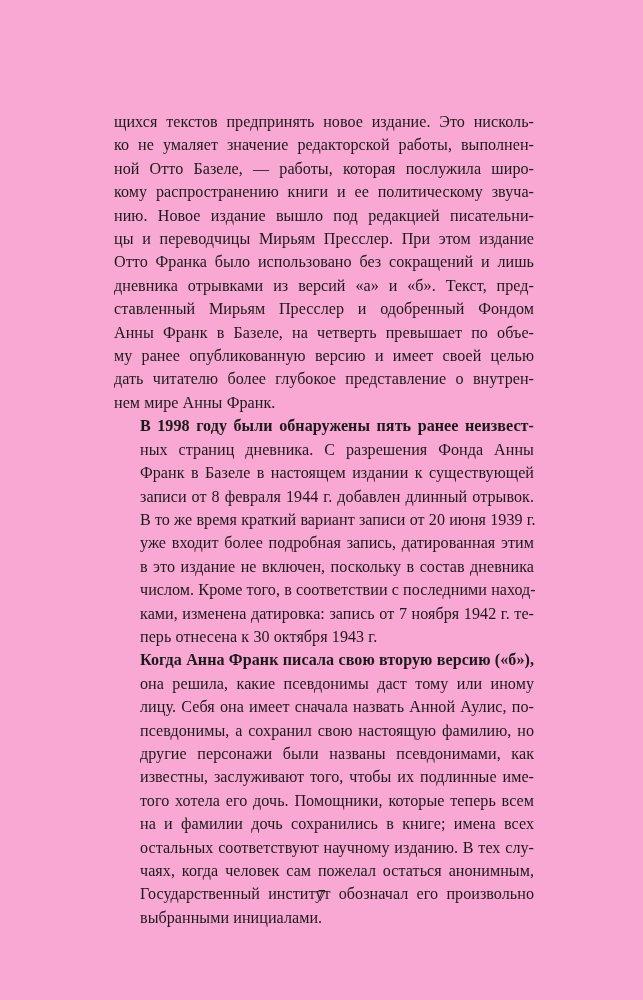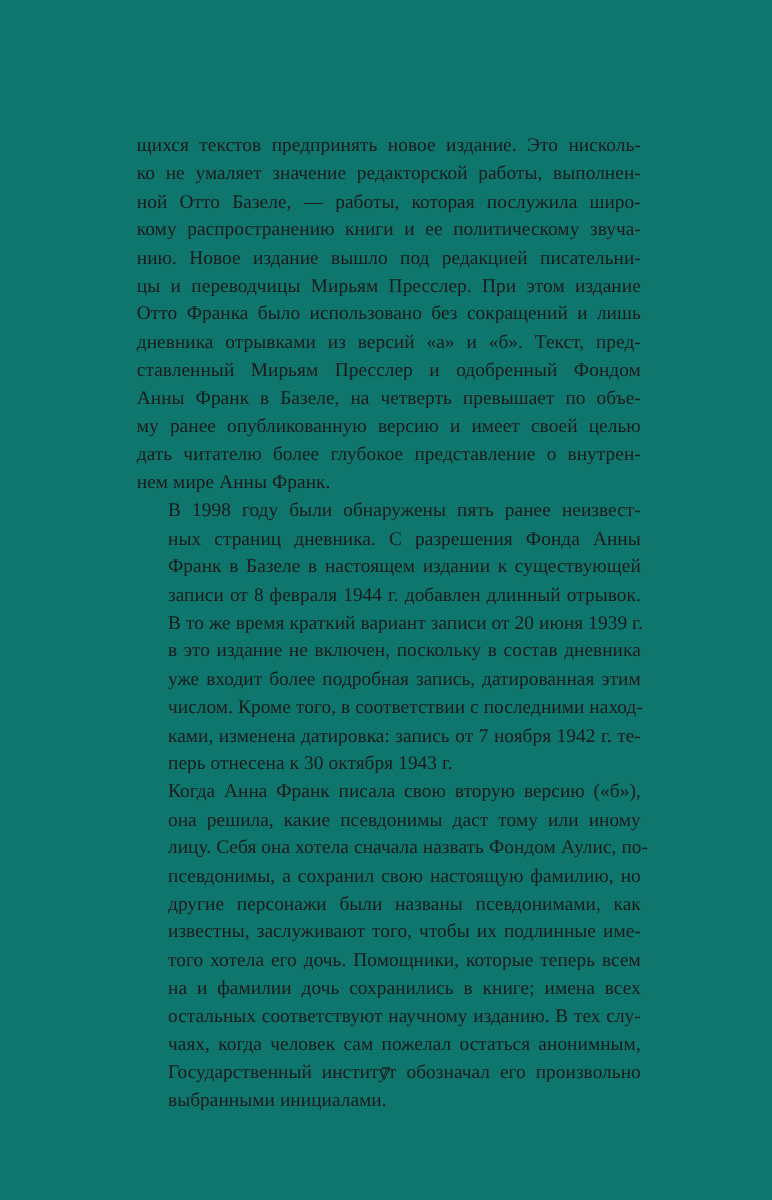--- a/index.html
+++ b/index.html
@@ -54,37 +54,38 @@
     text-align: justify;
     text-align-last: justify;
     white-space: nowrap;
   }
   .line.last {
     text-align-last: left;
     white-space: normal;
   }
   .line.first-indent {
     text-indent: 26px;
+    font-weight: bold;
   }
 
   #page-number {
     position: absolute;
     left: 0;
     top: 884px;
     width: 643px;
     text-align: center;
     font-size: 16.1px;
     line-height: 23.4px;
     color: #1a1a1a;
   }
 </style>
 </head>
 <body style="background: rgb(255, 255, 255);">
 
-<div id="page" style="background: #0f766e;">
+<div id="page" style="background: #f9a8d4;">
 
   <div id="text-block">
       <p class="para" style="color: rgb(26, 26, 26);">
         <span class="line">щихся текстов предпринять новое издание. Это нисколь-</span>
         <span class="line">ко не умаляет значение редакторской работы, выполнен-</span>
         <span class="line">ной Отто Базеле, — работы, которая послужила широ-</span>
         <span class="line">кому распространению книги и ее политическому звуча-</span>
         <span class="line">нию. Новое издание вышло под редакцией писательни-</span>
         <span class="line">цы и переводчицы Мирьям Пресслер. При этом издание</span>
         <span class="line">Отто Франка было использовано без сокращений и лишь</span>
@@ -94,30 +95,30 @@
         <span class="line">му ранее опубликованную версию и имеет своей целью</span>
         <span class="line">дать читателю более глубокое представление о внутрен-</span>
         <span class="line last">нем мире Анны Франк.</span>
       </p>
       <p class="para indent" style="color: rgb(26, 26, 26);">
         <span class="line first-indent">В 1998 году были обнаружены пять ранее неизвест-</span>
         <span class="line">ных страниц дневника. С разрешения Фонда Анны</span>
         <span class="line">Франк в Базеле в настоящем издании к существующей</span>
         <span class="line">записи от 8 февраля 1944 г. добавлен длинный отрывок.</span>
         <span class="line">В то же время краткий вариант записи от 20 июня 1939 г.</span>
+        <span class="line">уже входит более подробная запись, датированная этим</span>
         <span class="line">в это издание не включен, поскольку в состав дневника</span>
-        <span class="line">уже входит более подробная запись, датированная этим</span>
         <span class="line">числом. Кроме того, в соответствии с последними наход-</span>
         <span class="line">ками, изменена датировка: запись от 7 ноября 1942 г. те-</span>
         <span class="line last">перь отнесена к 30 октября 1943 г.</span>
       </p>
       <p class="para indent" style="color: rgb(26, 26, 26);">
         <span class="line first-indent">Когда Анна Франк писала свою вторую версию («б»),</span>
         <span class="line">она решила, какие псевдонимы даст тому или иному</span>
-        <span class="line">лицу. Себя она хотела сначала назвать Фондом Аулис, по-</span>
+        <span class="line">лицу. Себя она имеет сначала назвать Анной Аулис, по-</span>
         <span class="line">псевдонимы, а сохранил свою настоящую фамилию, но</span>
         <span class="line">другие персонажи были названы псевдонимами, как</span>
         <span class="line">известны, заслуживают того, чтобы их подлинные име-</span>
         <span class="line">того хотела его дочь. Помощники, которые теперь всем</span>
         <span class="line">на и фамилии дочь сохранились в книге; имена всех</span>
         <span class="line">остальных соответствуют научному изданию. В тех слу-</span>
         <span class="line">чаях, когда человек сам пожелал остаться анонимным,</span>
         <span class="line">Государственный институт обозначал его произвольно</span>
         <span class="line last">выбранными инициалами.</span>
       </p>

